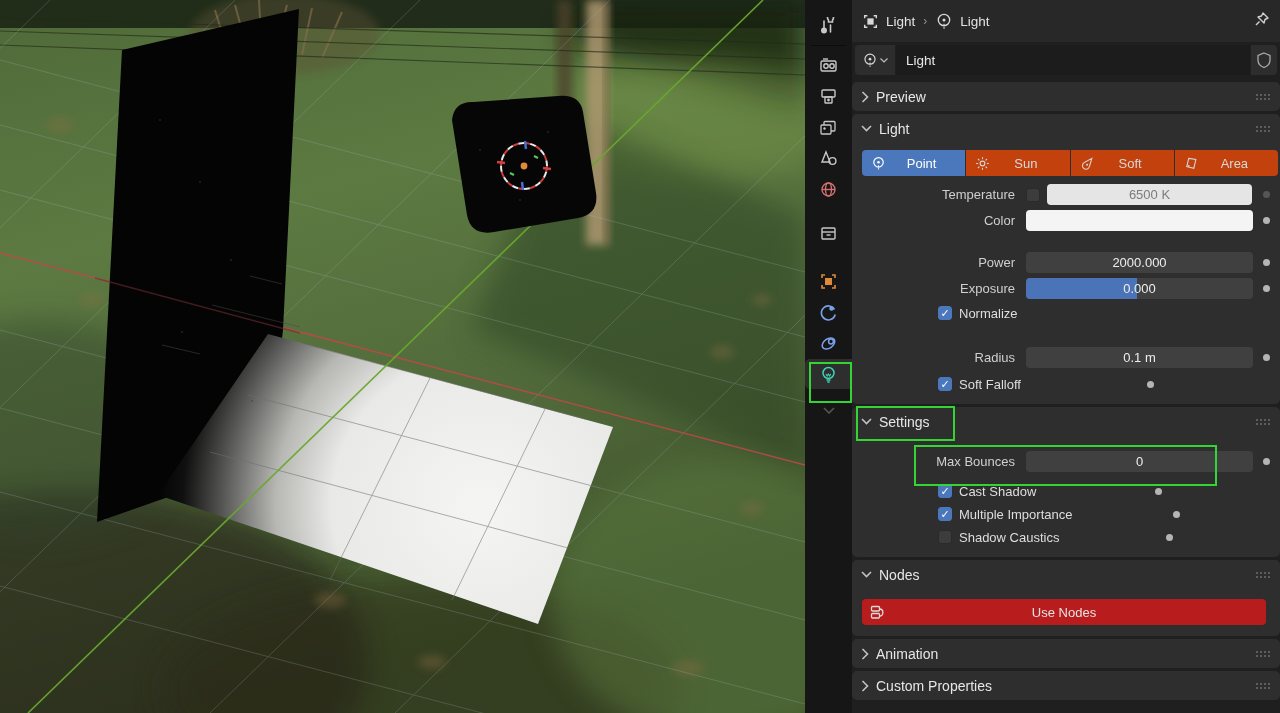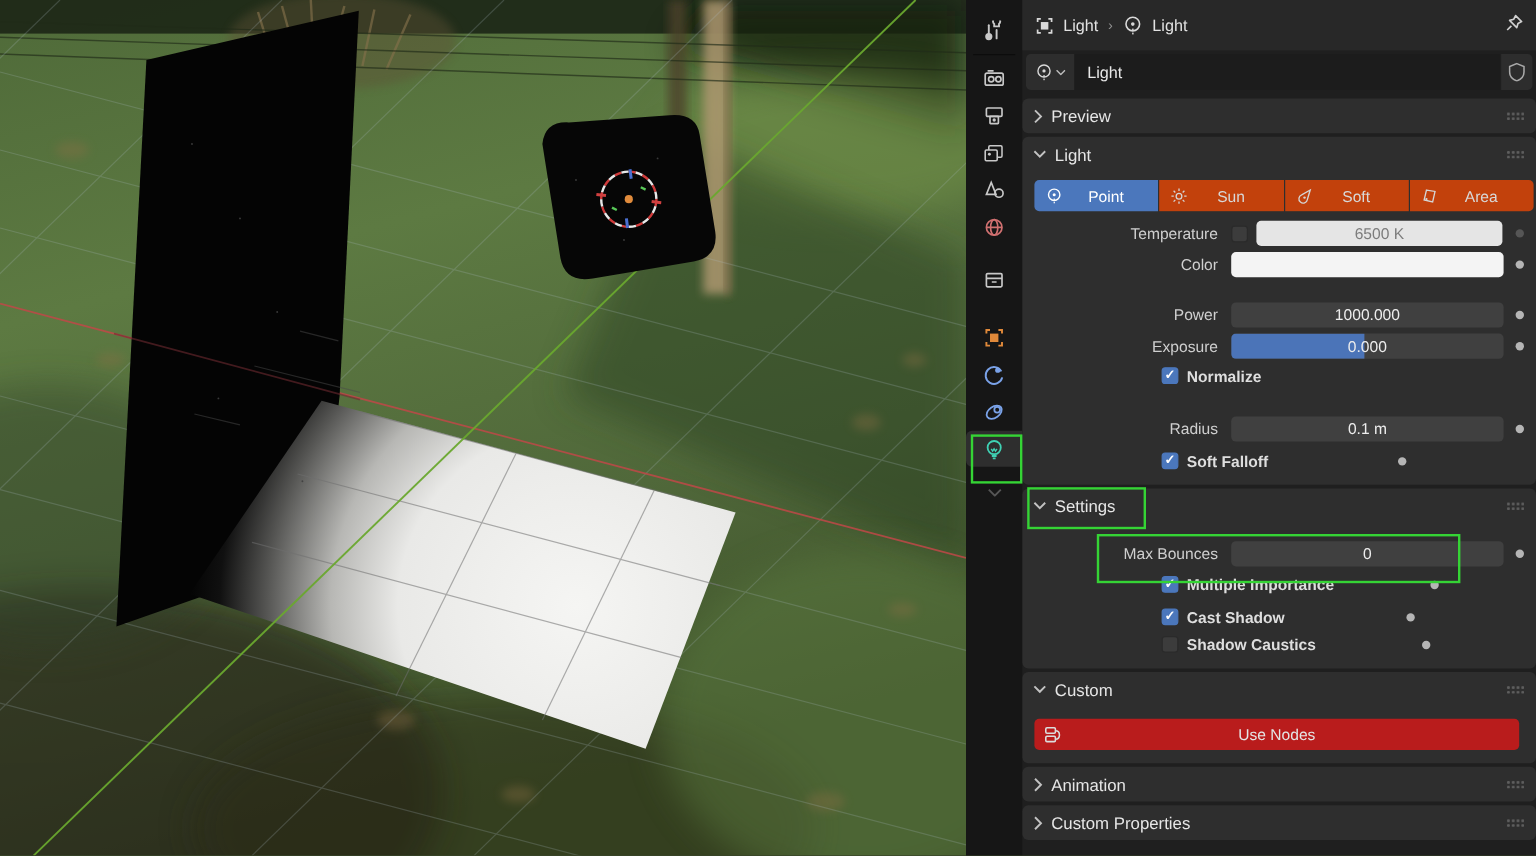--- a/index.html
+++ b/index.html
@@ -60,21 +60,21 @@
   .fill{position:absolute;left:0;top:0;bottom:0;background:#4b74b8;z-index:1;}
   .swatch{width:227px;flex:0 0 227px;height:21px;border-radius:4px;}
   .decocell{flex:1;display:flex;justify-content:center;}
   .deco{width:7px;height:7px;border-radius:50%;background:#b5b5b5;}
   .deco.dim{background:#565656;}
   .chk{width:14px;height:14px;border-radius:3px;background:#3c3c3c;border:1px solid #2a2a2a;
        display:flex;align-items:center;justify-content:center;flex:0 0 14px;box-sizing:border-box;}
   .chk.checked{background:#4b77bc;border-color:#4b77bc;}
   .chk.checked::after{content:"\2713";color:#fff;font-size:11px;line-height:1;}
   .chklabel{margin-left:7px;color:#dedede;}
-  .indent{margin-left:116px;font-weight:bold;}
+  .indent{margin-left:86px;}
 
   
   #usenodes{margin:10px 14px 0 10px;height:26px;background:#b91c1c;border-radius:4px;
             display:flex;align-items:center;position:relative;}
   #usenodes .unlabel{flex:1;text-align:center;color:#e4e4e4;}
   #usenodes svg{position:absolute;left:8px;}
 
   
   .anno{position:absolute;border:2px solid #35d435;pointer-events:none;z-index:50;}
   #anno-bulb{left:4px;top:362px;width:39px;height:37px;}
@@ -488,21 +488,21 @@
             <div class="swatch" style="background: rgb(244, 244, 244);"></div>
             <div class="decocell">
                 <span class="deco"></span>
               </div>
           </div>
 
           <div class="row" style="margin-top:21px">
             <span class="rlabel">Power</span>
             <span class="rgap"></span>
             <div class="rfield">
-              <span class="val">1000.000</span>
+              <span class="val">2000.000</span>
             </div>
             <div class="decocell">
                 <span class="deco"></span>
               </div>
           </div>
 
           <div class="row">
             <span class="rlabel">Exposure</span>
             <span class="rgap"></span>
             <div class="rfield">
@@ -552,30 +552,30 @@
           <div class="row" style="margin-top:14px;height:23px">
             <span class="rlabel">Max Bounces</span>
             <span class="rgap"></span>
             <div class="rfield">
               <span class="val">0</span>
             </div>
             <div class="decocell">
                 <span class="deco"></span>
               </div>
           </div>
+          <div class="row indent" style="height:18px;margin-top:9px">
+            <span class="chk checked"></span>
+            <span class="chklabel">Cast Shadow</span>
+            <div class="decocell" style="margin-left:auto">
+                <span class="deco"></span>
+              </div>
+          </div>
           <div class="row indent" style="height:18px">
             <span class="chk checked"></span>
             <span class="chklabel">Multiple Importance</span>
-            <div class="decocell" style="margin-left:auto">
-                <span class="deco"></span>
-              </div>
-          </div>
-          <div class="row indent" style="height:18px;margin-top:9px">
-            <span class="chk checked"></span>
-            <span class="chklabel">Cast Shadow</span>
             <div class="decocell" style="margin-left:auto">
                 <span class="deco"></span>
               </div>
           </div>
           <div class="row indent" style="height:18px">
             <span class="chk"></span>
             <span class="chklabel">Shadow Caustics</span>
             <div class="decocell" style="margin-left:auto">
                 <span class="deco"></span>
               </div>
@@ -583,21 +583,21 @@
         </div>
         <div class="anno" id="anno-settings"></div>
         <div class="anno" id="anno-maxbounces"></div>
       </div>
 
       <div class="panel">
         <div class="phdr">
           <svg width="11" height="7" viewBox="0 0 11 7">
             <polyline points="1,1 5.5,5.5 10,1" fill="none" stroke="#c2c2c2" stroke-width="1.6"></polyline>
             </svg>
-          <span class="ptitle">Custom</span>
+          <span class="ptitle">Nodes</span>
           <span class="dragdots"></span>
         </div>
         <div class="pbody">
           <div id="usenodes">
             <svg width="17" height="15" viewBox="0 0 17 15">
               <g stroke="#dcdcdc" stroke-width="1.3" fill="none">
                 <rect x="1.5" y="1.5" width="8" height="4.5" rx="1"></rect>
                 <rect x="1.5" y="8.5" width="8" height="4.5" rx="1"></rect>
                 <path d="M9.5,4 C14,4 14,11 9.5,11"></path>
               </g>

